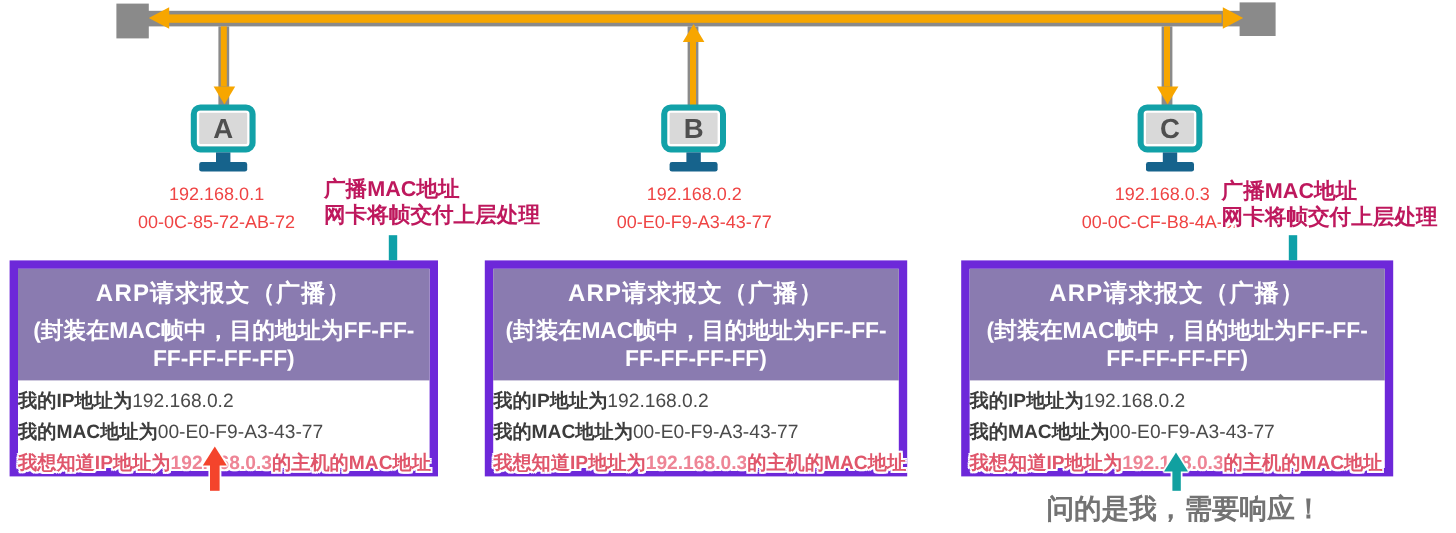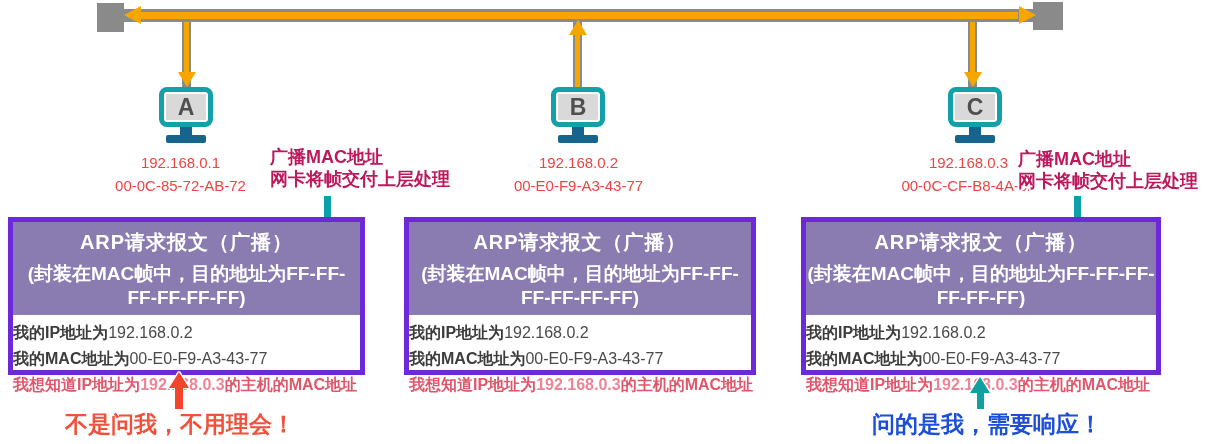--- a/index.html
+++ b/index.html
@@ -30,34 +30,34 @@
       0 -1.5px 0 #fff,0 1.5px 0 #fff,-1.5px 0 0 #fff,1.5px 0 0 #fff;}
   .arrow{position:absolute;filter:drop-shadow(1px 0 0 #fff) drop-shadow(-1px 0 0 #fff)
          drop-shadow(0 1px 0 #fff) drop-shadow(0 -1px 0 #fff);}
   .shaft-t{position:absolute;width:7px;background:#0ea0a8;}
   .head-down-t{border-left:10px solid transparent;border-right:10px solid transparent;border-top:15px solid #0ea0a8;}
   .head-up-t{border-left:10px solid transparent;border-right:10px solid transparent;border-bottom:16px solid #11a0a0;}
   .shaft-t2{position:absolute;width:7px;background:#11a0a0;}
   .head-up-r{border-left:10px solid transparent;border-right:10px solid transparent;border-bottom:16px solid #f4442c;}
   .shaft-r{position:absolute;width:8px;background:#f4442c;}
   
-  .arpbox{position:absolute;top:217px;height:158px;border:5px solid #6d28d9;background:#fff;box-sizing:border-box;}
+  .arpbox{position:absolute;top:217px;height:180px;border:7px solid #6d28d9;background:#fff;box-sizing:border-box;}
   .arphead{background:#8a7bb0;color:#fff;text-align:center;padding:7px 0 6px 0;}
   .arptitle{font-weight:bold;font-size:20px;letter-spacing:1px;}
   .arpsub{font-weight:bold;font-size:19px;margin-top:5px;}
   .arpbody{padding:5px 9px 0 0;}
   .row{font-size:16px;line-height:26px;color:#3c3c3c;white-space:nowrap;}
   .pfx{font-weight:bold;color:#3c3c3c;}
   .val{font-weight:normal;color:#4a4a4a;}
   .redrow{white-space:nowrap;font-weight:bold;}
   .redrow .rp{color:#e0566b;}
   .redrow .rip{color:#ee8596;}
   .footnote{position:absolute;font-weight:bold;font-size:23px;white-space:nowrap;text-align:center;width:260px;}
   .fn-red{color:#f1503a;}
-  .fn-teal{color:#1d4ed8;}
+  .fn-teal{color:#737373;}
 </style>
 </head>
 <body>
 
 <div class="stage">
 
   <div class="term" style="left:97px;top:3px;width:27px;height:29px;"></div>
   <div class="term" style="left:1033px;top:2px;width:30px;height:28px;"></div>
   <div class="bus-gray"></div>
   <div class="bus-orange"></div>
@@ -158,21 +158,20 @@
       <div class="row"><span class="pfx">我的IP地址为</span><span class="val">192.168.0.2</span></div>
       <div class="row"><span class="pfx">我的MAC地址为</span><span class="val">00-E0-F9-A3-43-77</span></div>
       <div class="row redrow ow"><span class="rp">我想知道IP地址为</span><span class="rip">192.168.0.3</span><span class="rp">的主机的MAC地址</span></div>
     </div>
   </div>
 
   <div class="arrow" style="left:169px;top:372px;width:20px;height:38px;">
     <div class="tri head-up-r" style="left:0;top:0;"></div>
     <div class="shaft-r" style="left:6px;top:15px;height:22px;"></div>
   </div>
-  <div class="footnote fn-red ow" style="left:50px;top:409px;">不是问我，不用理会！</div>
 
   <div class="arrow" style="left:970px;top:377px;width:20px;height:33px;">
     <div class="tri head-up-t" style="left:0;top:0;"></div>
     <div class="shaft-t2" style="left:6.5px;top:15px;height:17px;"></div>
   </div>
   <div class="footnote fn-teal ow" style="left:857px;top:409px;">问的是我，需要响应！</div>
 
 </div>
 
 </body></html>

